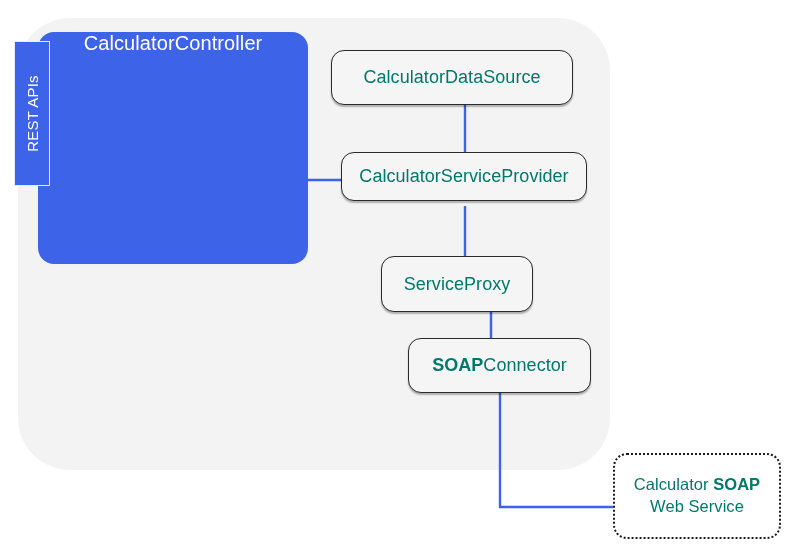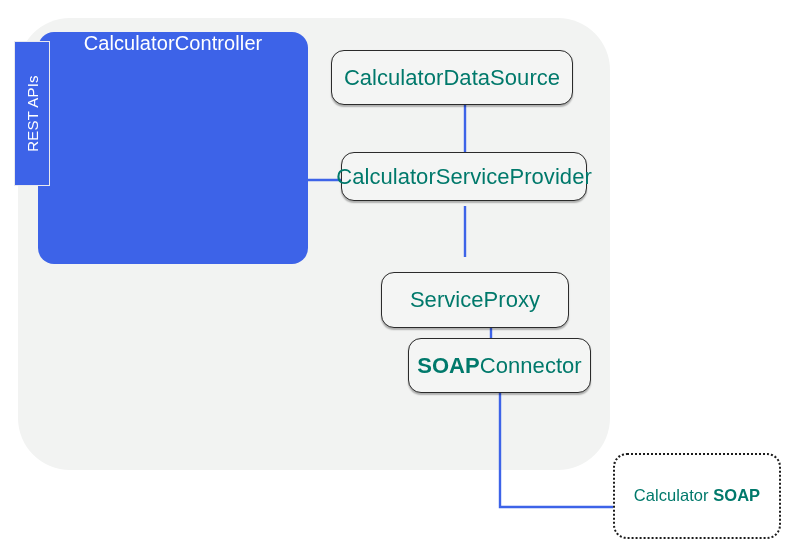--- a/index.html
+++ b/index.html
@@ -91,32 +91,32 @@
     border: 1.6px solid #2b2b2b;
     border-radius: 13px;
     box-sizing: border-box;
     display: flex;
     align-items: center;
     justify-content: center;
     box-shadow: 0 1.5px 1.5px rgba(0,0,0,0.28);
   }
   .node-label {
     color: #00796b;
-    font-size: 22px;
+    font-size: 18px;
     font-weight: 400;
     white-space: nowrap;
     letter-spacing: 0.05px;
   }
   .node-label .em {
     font-weight: 700;
   }
 
   #node-datasource     { left: 331px; top: 50px;  width: 242px; height: 55px; }
   #node-serviceprovider{ left: 341px; top: 152px; width: 246px; height: 49px; }
-  #node-serviceproxy   { left: 381px; top: 256px; width: 188px; height: 56px; margin-top: 16px; }
+  #node-serviceproxy   { left: 381px; top: 256px; width: 152px; height: 56px; }
   #node-soapconnector  { left: 408px; top: 338px; width: 183px; height: 55px; }
 
   
   .node-external {
     position: absolute;
     left: 613px;
     top: 453px;
     width: 168px;
     height: 86px;
     background: #ffffff;
@@ -173,15 +173,16 @@
   <div class="node" id="node-serviceproxy">
     <span class="node-label">ServiceProxy</span>
   </div>
 
   <div class="node" id="node-soapconnector">
     <span class="node-label"><span class="em">SOAP</span><span>Connector</span></span>
   </div>
 
   <div class="node-external">
     <span class="node-label"><span>Calculator </span><span class="em">SOAP</span></span>
+    <span class="node-label">Web Service</span>
   </div>
 
 </div>
 
 </body></html>

